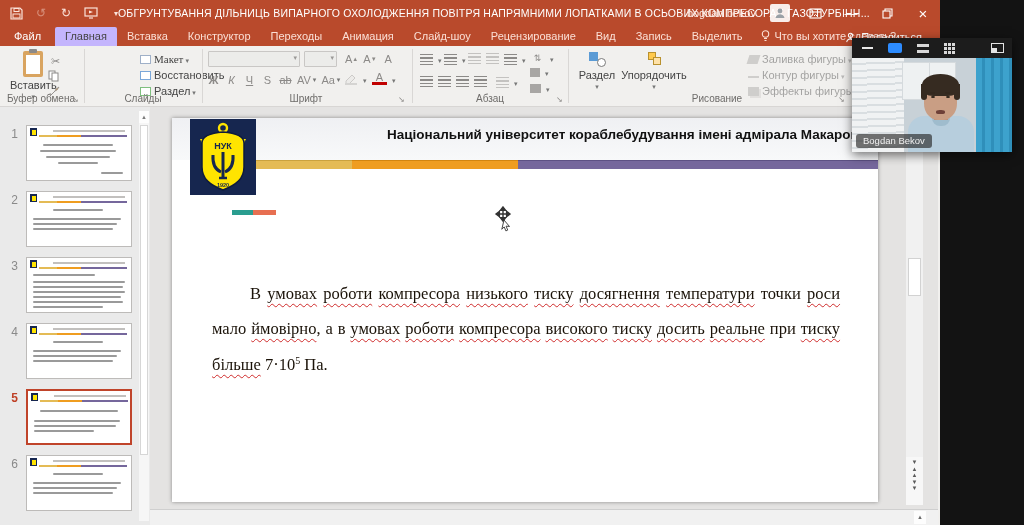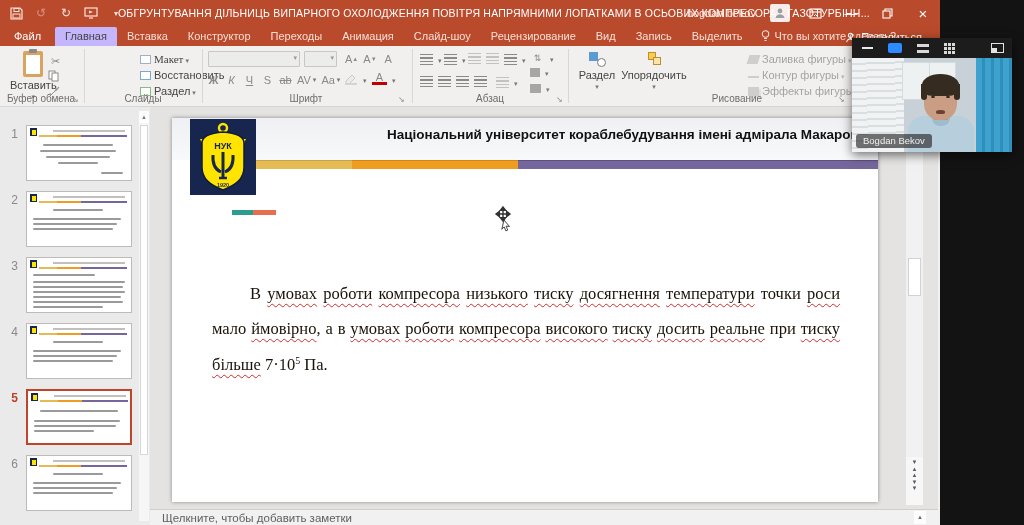--- a/index.html
+++ b/index.html
@@ -391,21 +391,21 @@
           <span class="dd">Заливка фигуры</span>
       </div>
       <div class="smallrow dis" style="left:748px; top:23px;">
         <span class="g-ic" style="height:2px; margin-top:4px;"></span>
           <span class="dd">Контур фигуры</span>
       </div>
       <div class="smallrow dis" style="left:748px; top:39px;">
         <span class="g-ic" style="box-shadow:2px 2px 0 #d0cecb;"></span>
           <span class="dd">Эффекты фигуры</span>
       </div>
-      <div class="grp-label" style="left:580px; width:314px;">Рисование</div>
+      <div class="grp-label" style="left:560px; width:314px;">Рисование</div>
       <span class="launcher" style="left:838px;">↘</span>
       <div class="rsep" style="left:852px;"></div>
 
       <div class="smallrow" style="left:858px; top:7px;">
         <svg width="12" height="12" viewBox="0 0 12 12">
             <circle cx="5" cy="5" r="3.4" fill="none" stroke="#6b6b6b" stroke-width="1.3"></circle>
             <path d="M7.6 7.6L11 11" stroke="#6b6b6b" stroke-width="1.3"></path>
           </svg>
         <span>Найти</span>
       </div>
@@ -569,21 +569,20 @@
         <div class="v-thumb"></div>
       </div>
       <div class="scroll-btns">
         <span class="sbtn">▼</span>
         <span class="sbtn">▲<br>▲</span>
         <span class="sbtn">▼<br>▼</span>
       </div>
     </div>
 
     <div id="notes-bar">
-      <span id="notes-text">Щелкните, чтобы добавить заметки</span>
       <span id="notes-up">▲</span>
     </div>
   </div>
 
   <div id="webcam">
     <div id="cam-bar">
       <span class="cam-min"></span>
       <span class="cam-active"></span>
       <span class="cam-list">
           <i></i>

